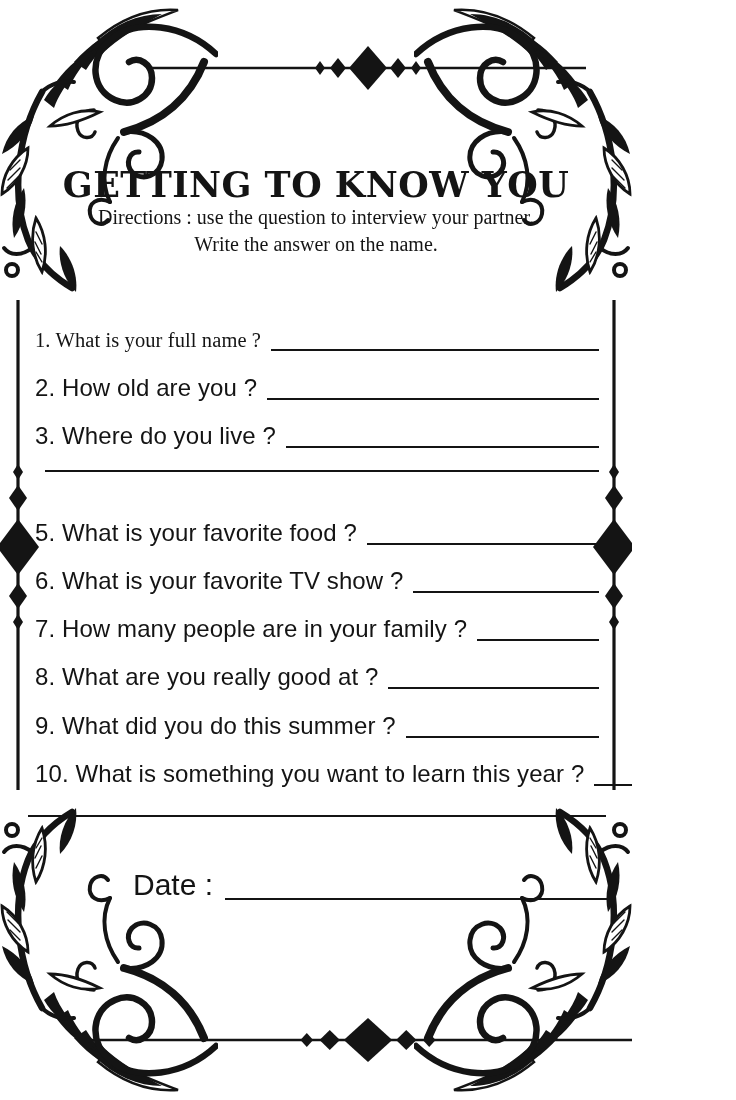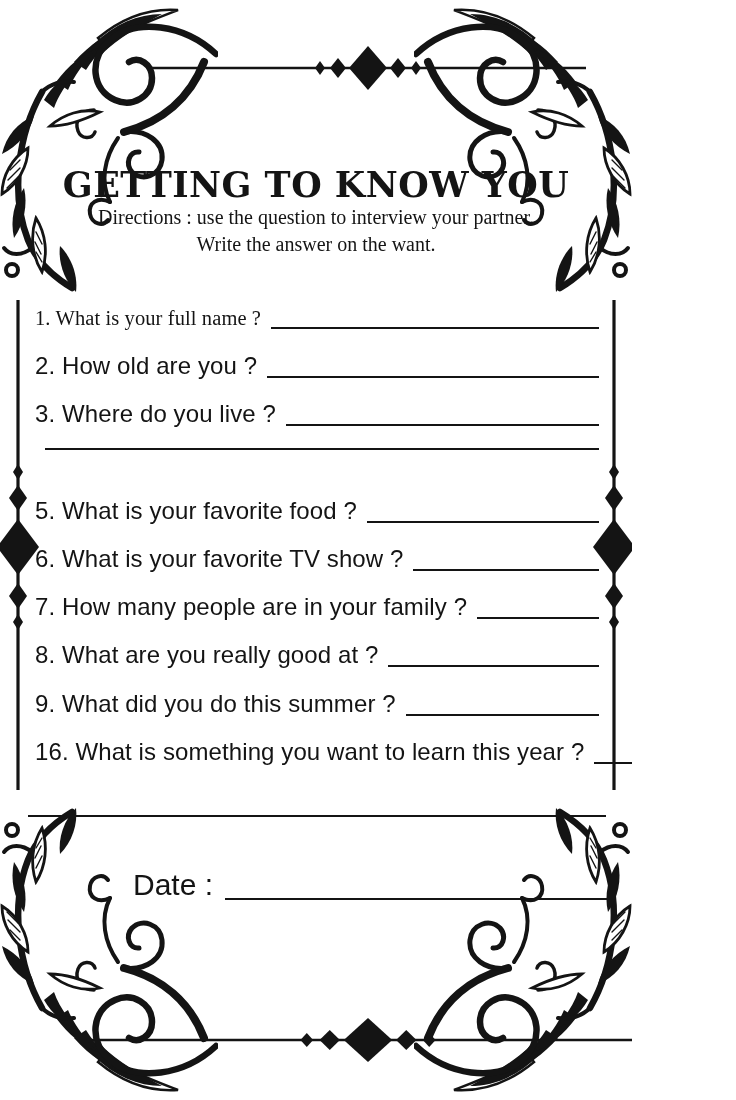--- a/index.html
+++ b/index.html
@@ -45,21 +45,21 @@
   }
   .directions{
     position:absolute;top:204px;left:0;right:0;
     text-align:center;
     font-size:20px;
     line-height:27px;
   }
 
   
   .questions{
-    position:absolute;top:294px;left:35px;right:33px;
+    position:absolute;top:316px;left:35px;right:33px;
   }
   .q-row{
     display:flex;
     align-items:baseline;
     height:48.2px;
   }
   .q-text{
     white-space:nowrap;
     font-family:"Liberation Sans", sans-serif;
     font-size:24px;
@@ -194,21 +194,21 @@
   <svg class="side-rule left" viewBox="0 0 44 490">
       <use href="#side-rule"></use>
     </svg>
   <svg class="side-rule right" viewBox="0 0 44 490">
       <use href="#side-rule"></use>
     </svg>
 
   <h1 class="title">GETTING TO KNOW YOU</h1>
   <div class="directions">
     <div>Directions : use the question to interview your partner.</div>
-    <div>Write the answer on the want.</div>
+    <div>Write the answer on the name.</div>
   </div>
 
   <div class="questions">
     <div class="q-row serif">
       <span class="q-text">1. What is your full name ?</span>
       <span class="answer-line"></span>
     </div>
     <div class="q-row">
       <span class="q-text">2. How old are you ?</span>
       <span class="answer-line"></span>
@@ -234,21 +234,21 @@
     </div>
     <div class="q-row">
       <span class="q-text">8. What are you really good at ?</span>
       <span class="answer-line"></span>
     </div>
     <div class="q-row">
       <span class="q-text">9. What did you do this summer ?</span>
       <span class="answer-line"></span>
     </div>
     <div class="q-row">
-      <span class="q-text">16. What is something you want to learn this year ?</span>
+      <span class="q-text">10. What is something you want to learn this year ?</span>
       <span class="answer-line"></span>
     </div>
   </div>
 
   <div class="section-rule"></div>
   <div class="sig-row date">
     <span class="sig-label">Date :</span>
     <span class="sig-line date-line"></span>
   </div>
 

